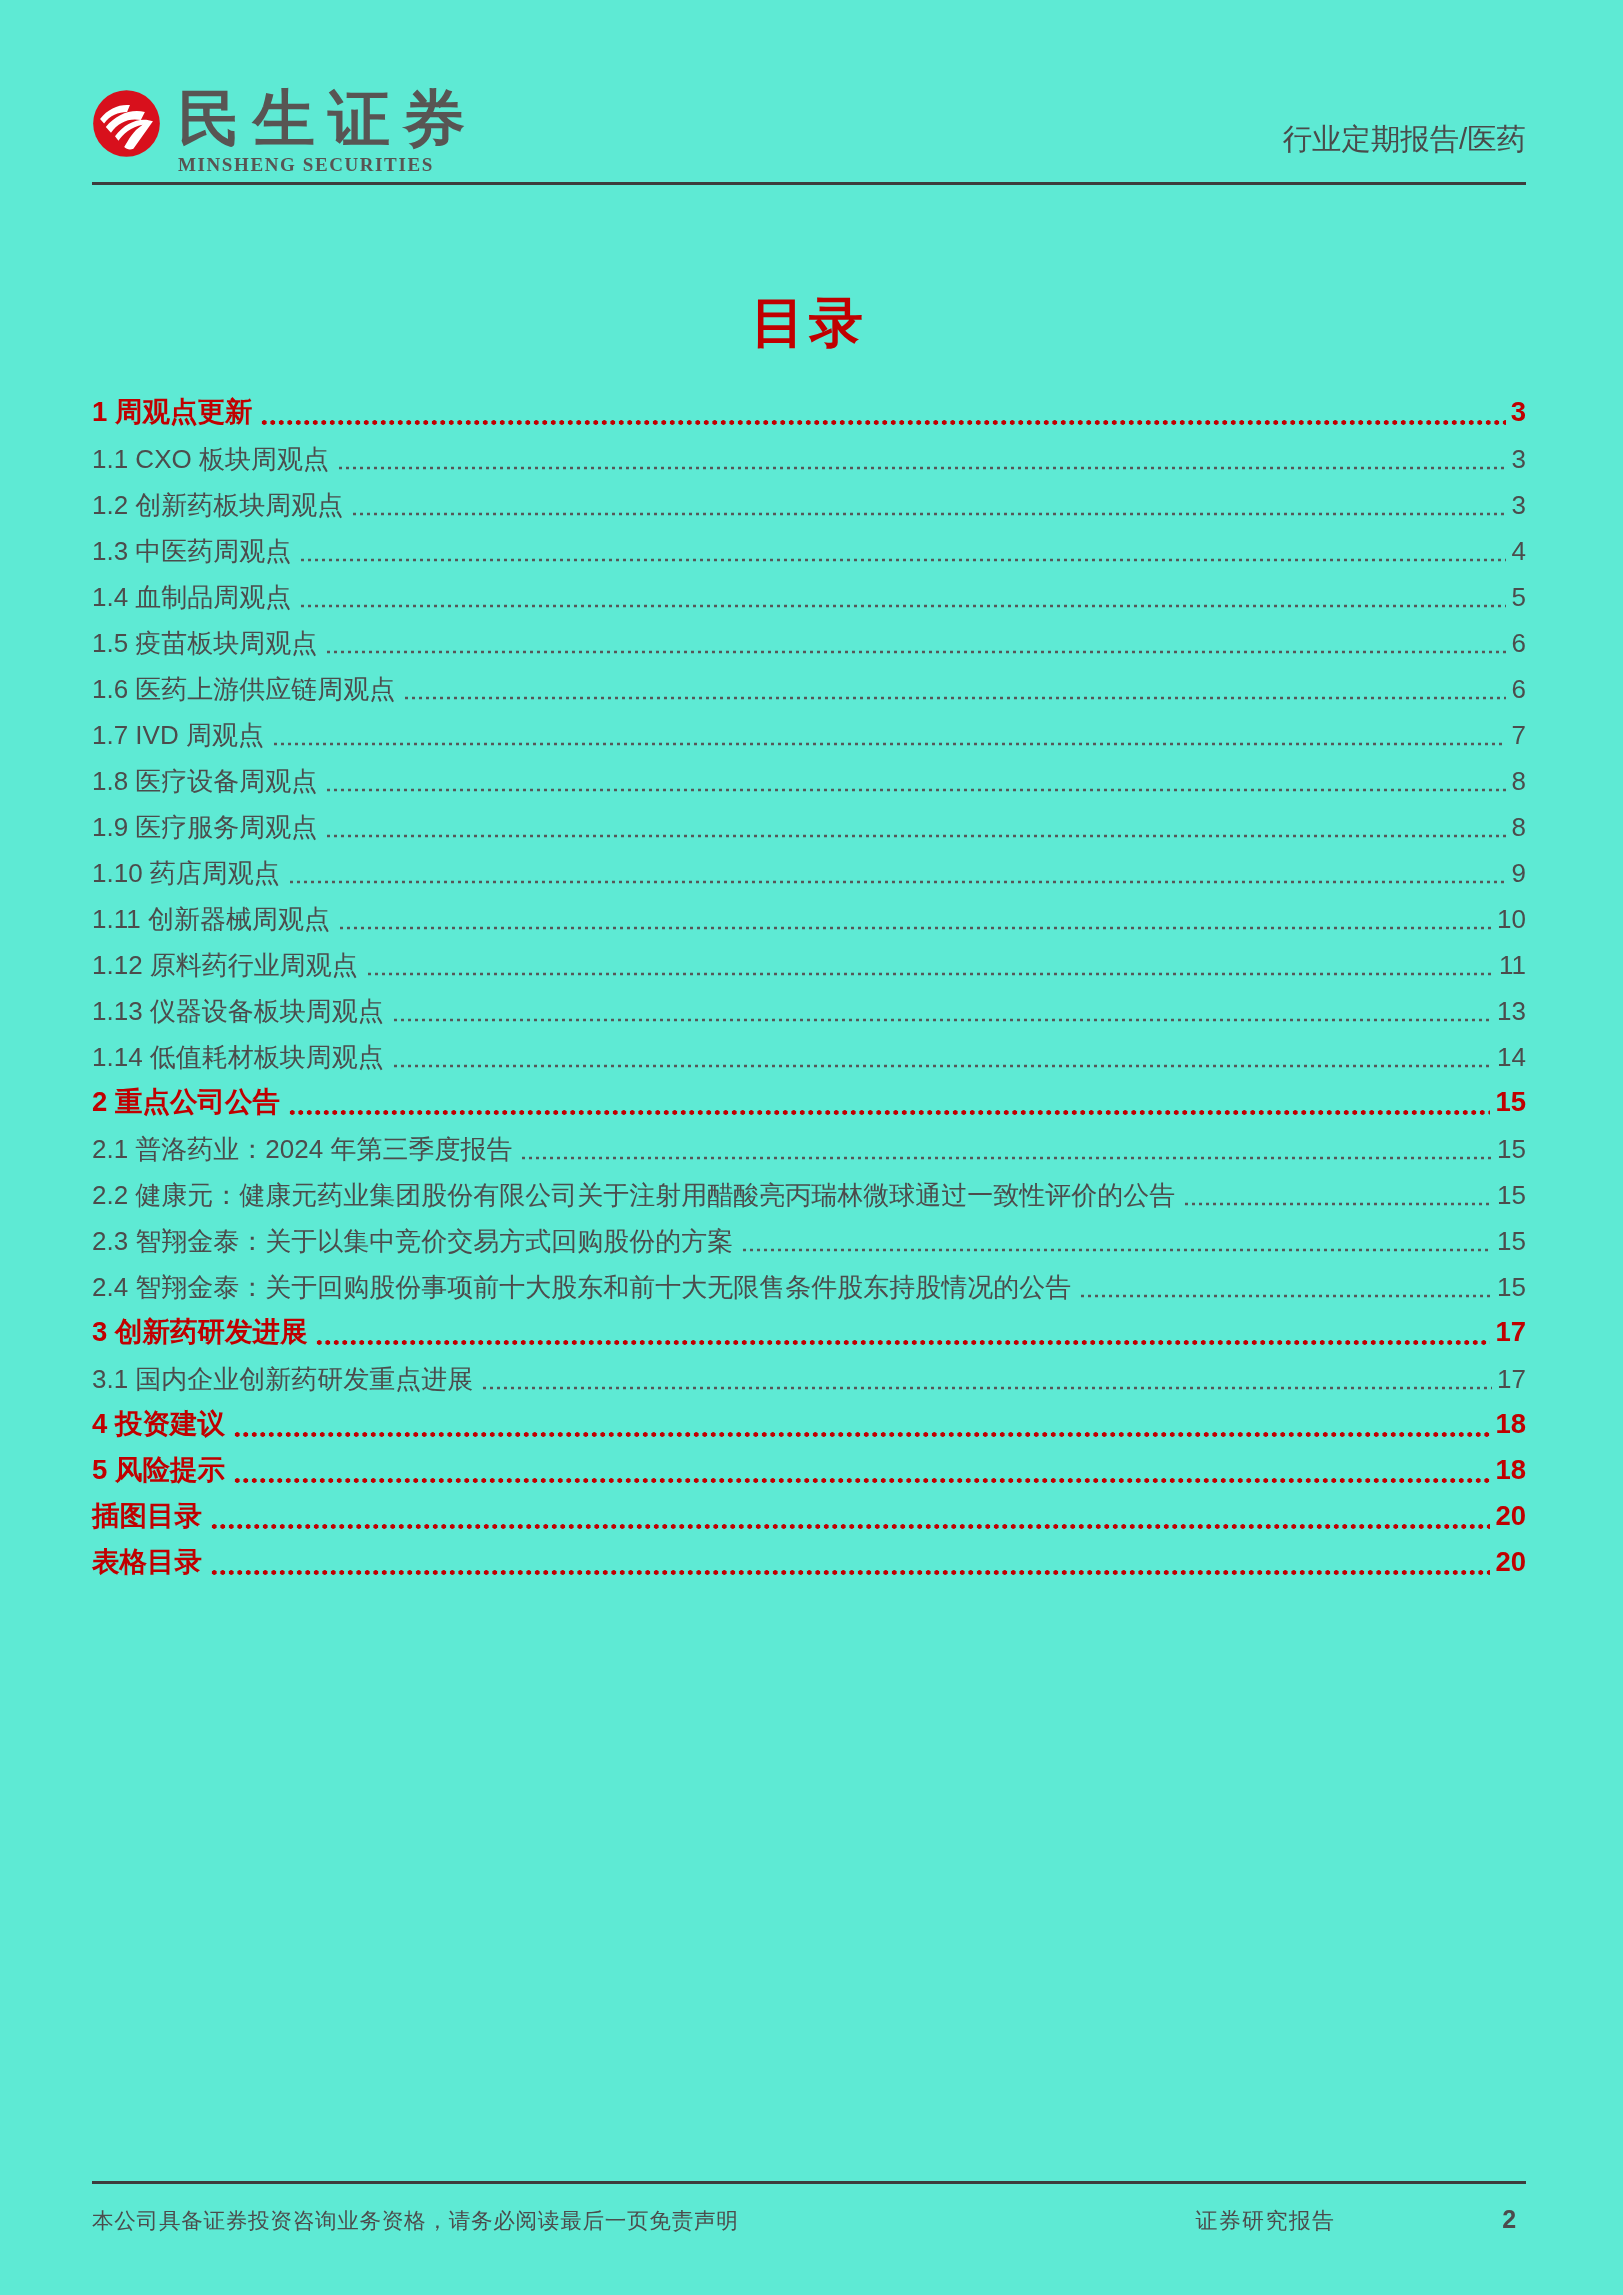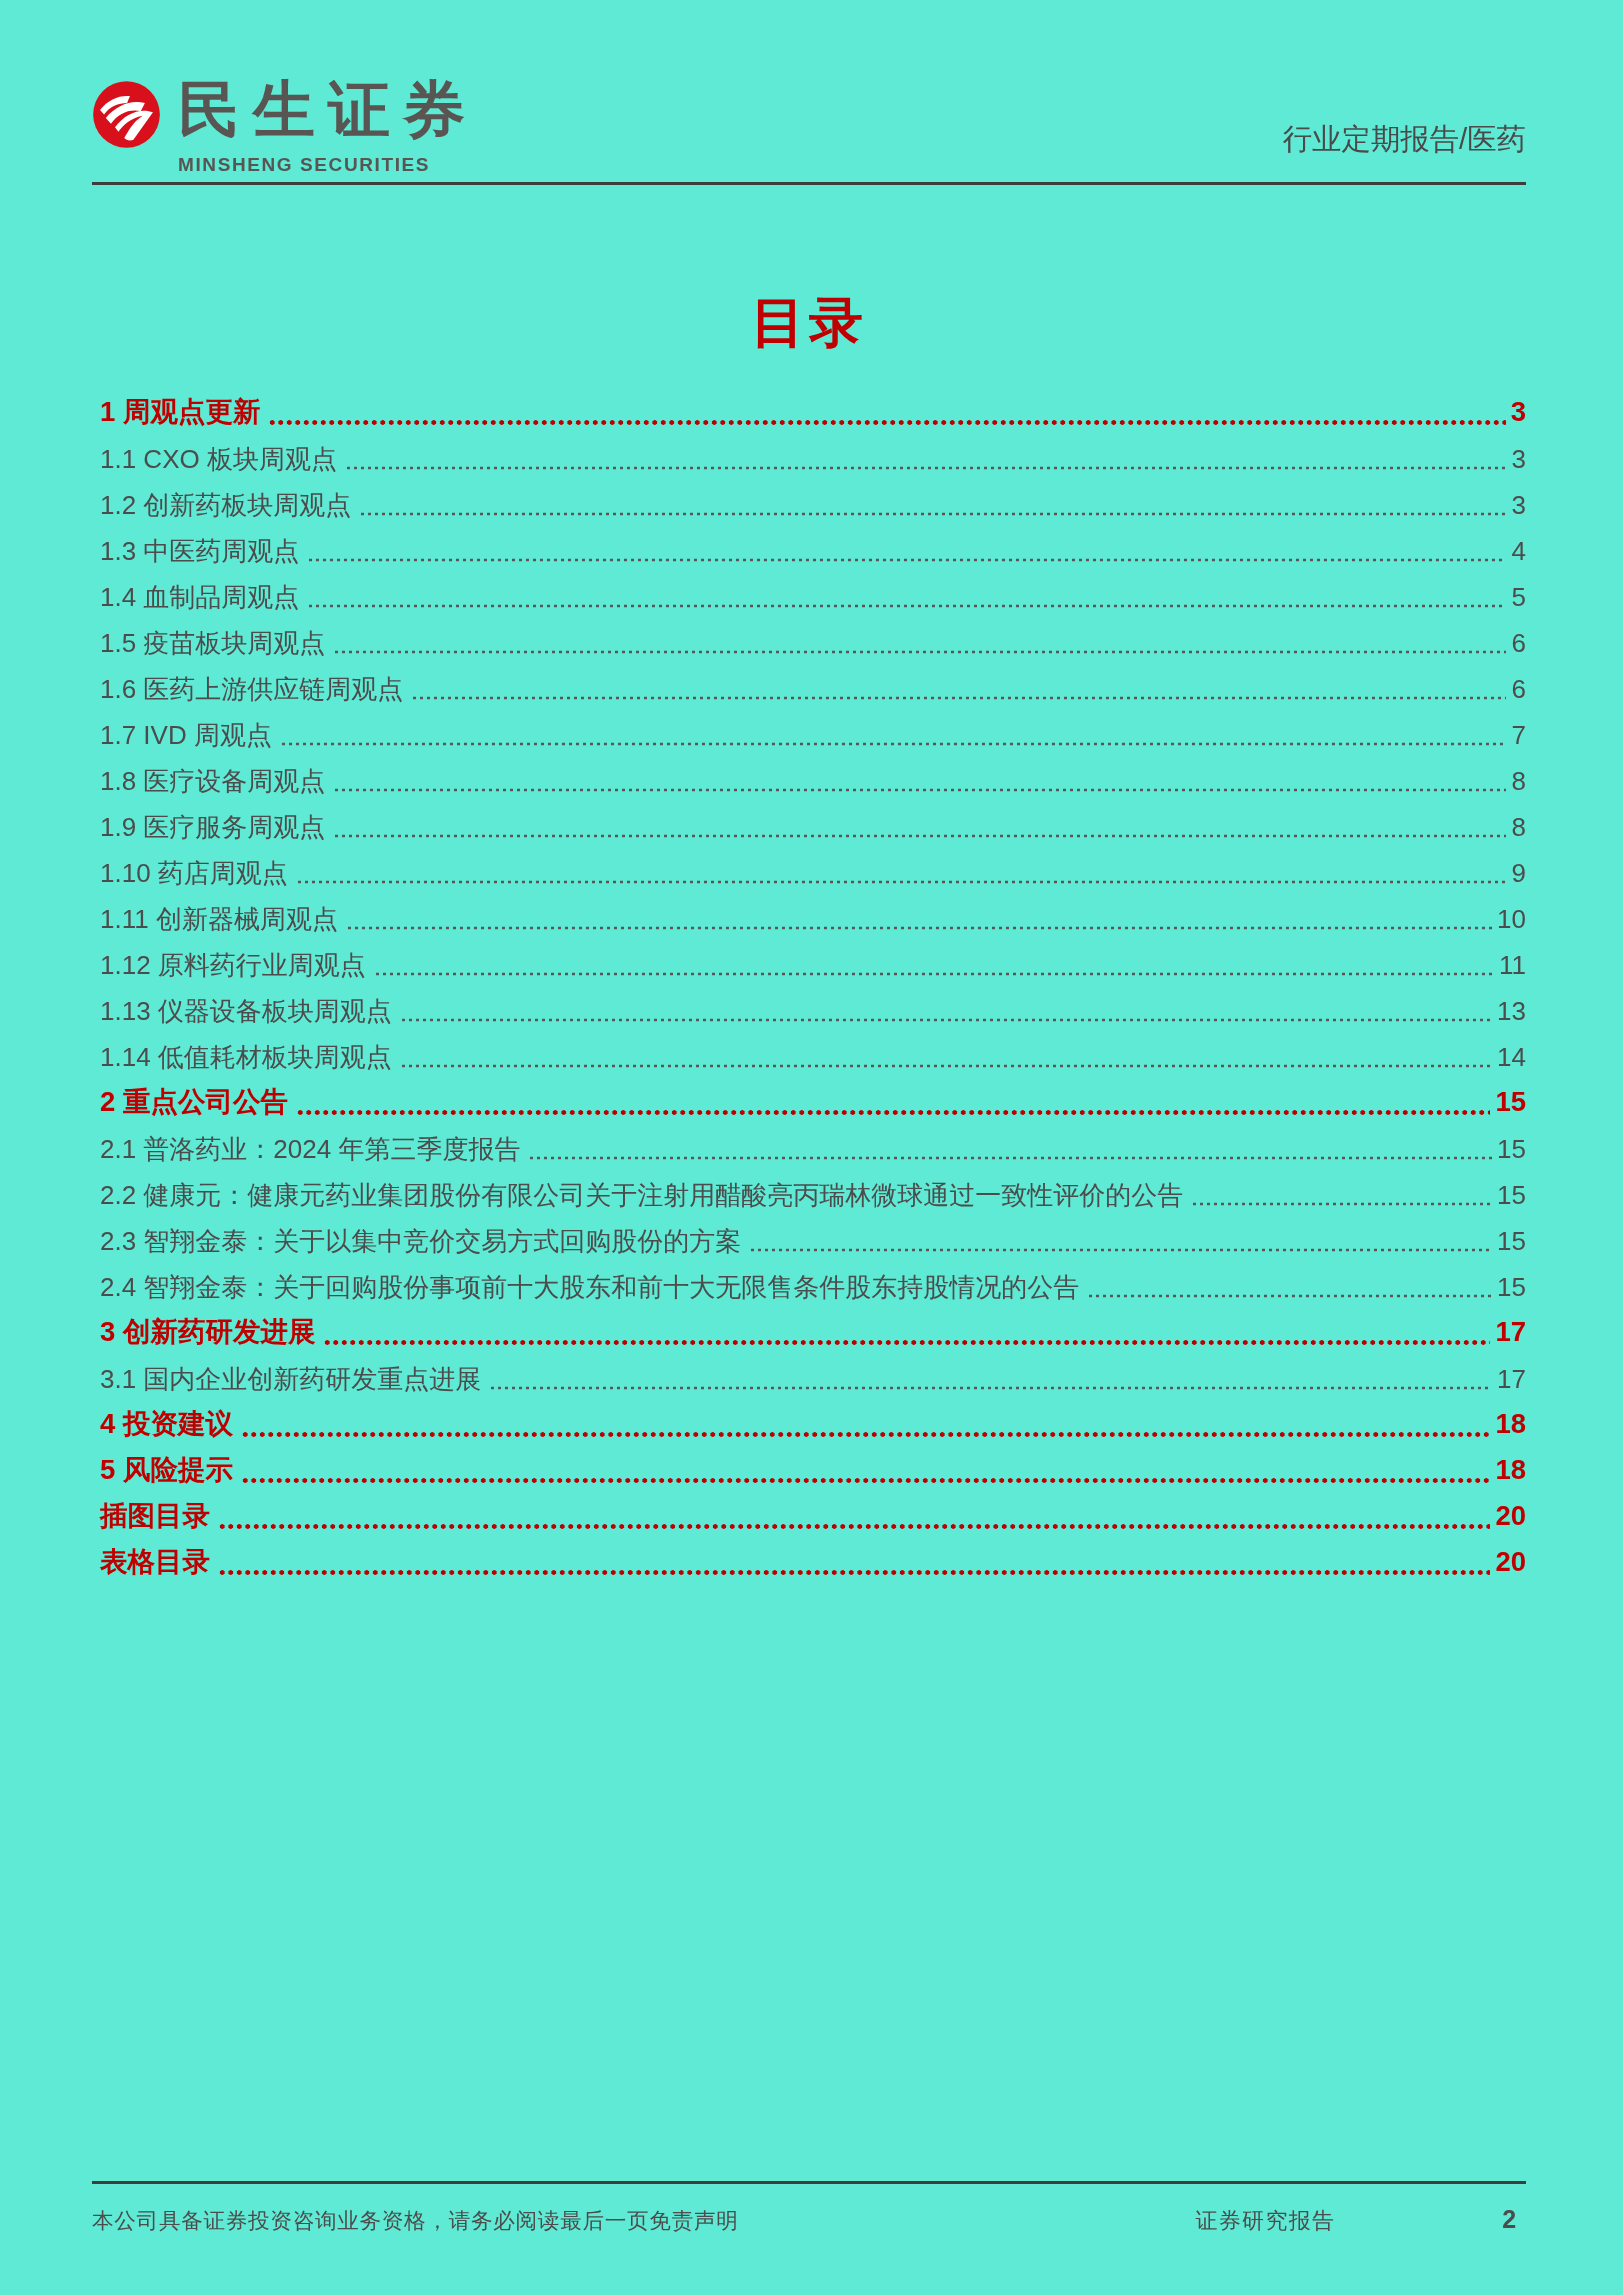--- a/index.html
+++ b/index.html
@@ -31,21 +31,21 @@
   .logo-mark { width: 69px; height: 69px; margin-top: 1.3px; }
   .logo-text { margin-left: 17px; display: flex; flex-direction: column; }
   .logo-cn {
     font-size: 62px; line-height: 1.0;
     font-weight: 700; color: #585553;
     letter-spacing: 13px; white-space: nowrap;
   }
   .logo-en {
     font-size: 19px; line-height: 1.0;
     font-weight: 700; color: #585553;
-    letter-spacing: 1.6px; margin-top: 14px; white-space: nowrap;
+    letter-spacing: 1.6px; margin-top: 5px; white-space: nowrap; font-family: Liberation Serif, serif;
   }
   .report-type {
     font-size: 29.4px; color: #4a4a4a;
     margin-bottom: 14px; white-space: nowrap;
   }
 
   
   .toc-title {
     position: absolute;
     left: 92px; top: 287px; width: 1434px;
@@ -62,21 +62,21 @@
     width: 1434px;
   }
   .toc-row {
     display: flex;
     align-items: flex-end;
     height: 46px;
     padding-bottom: 9.8px;
     font-size: 26px;
     color: #4c4c4c;
   }
-  .toc-row .toc-label { line-height: 1.05; white-space: nowrap; margin-left: 8px; }
+  .toc-row .toc-label { line-height: 1.05; white-space: nowrap; }
   .toc-row .toc-page  { line-height: 1.05; white-space: nowrap; text-align: right; }
   .toc-row .leader {
     flex: 1;
     height: 5.9px;
     margin: 0 5.2px 2px 7.9px;
     background-image: radial-gradient(circle, #575757 1.5px, rgba(0,0,0,0) 1.6px);
     background-size: 7px 5.9px;
     background-repeat: repeat-x;
     background-position: left bottom;
   }

